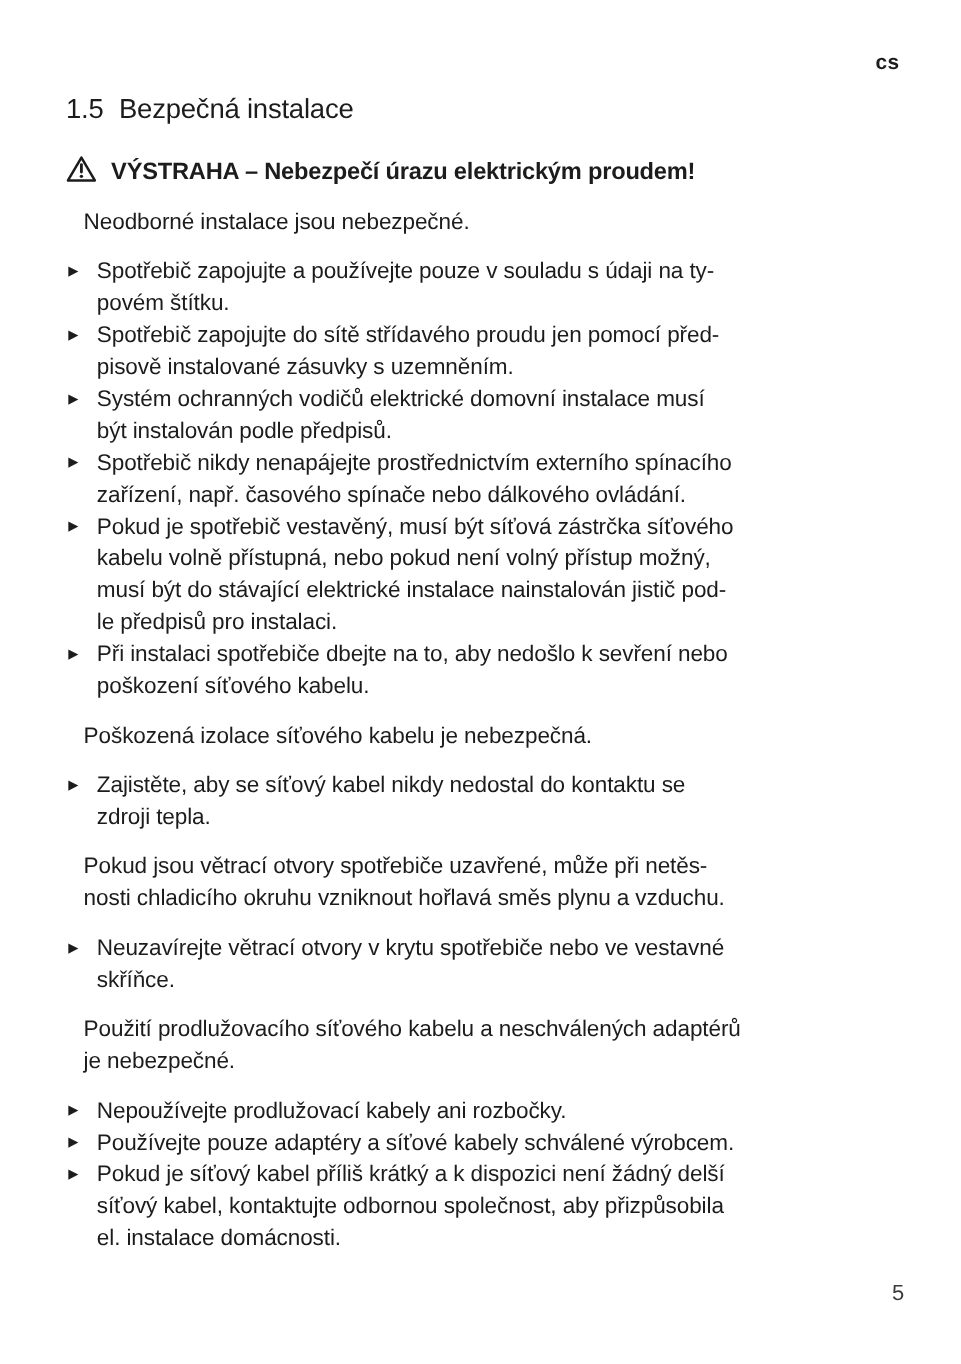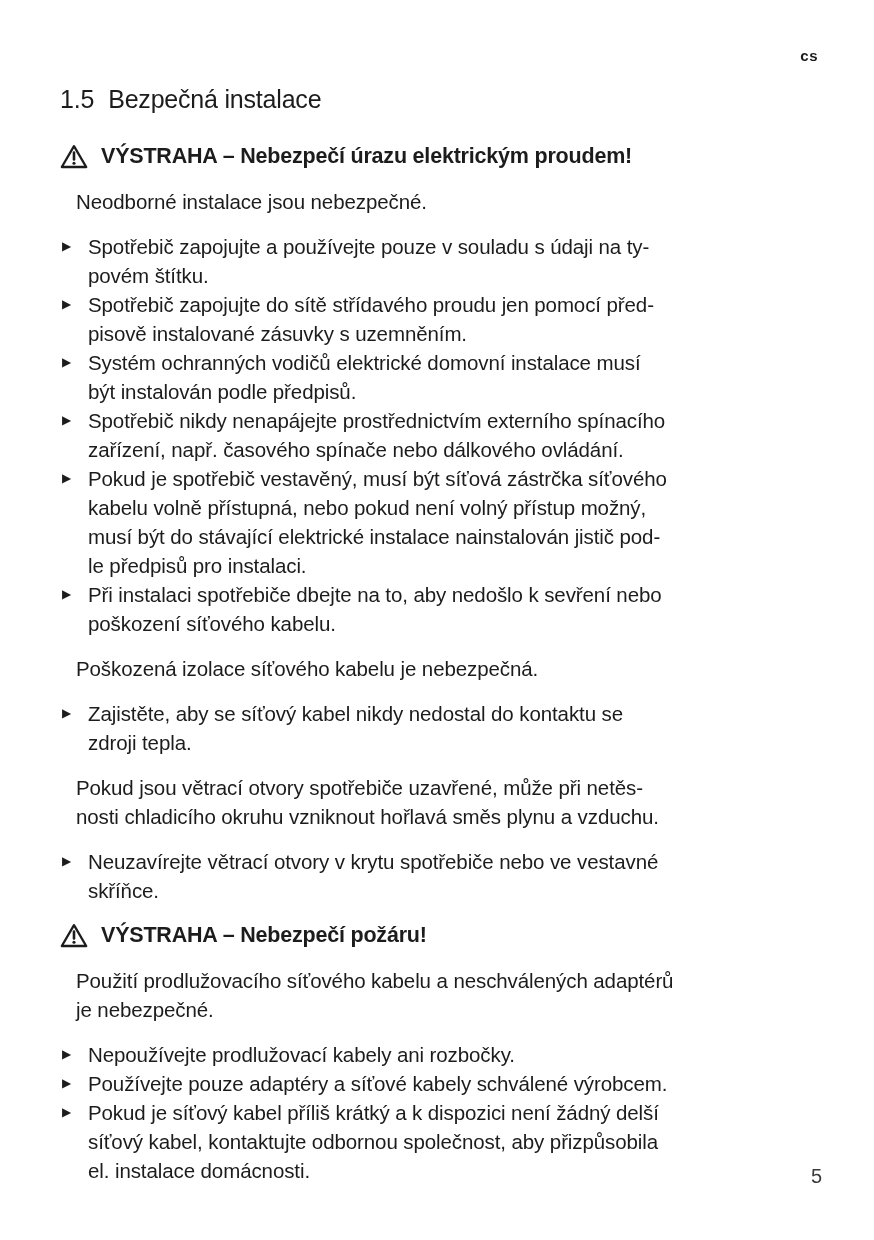--- a/index.html
+++ b/index.html
@@ -7,34 +7,34 @@
     position: relative;
     width: 874px; height: 1240px;
     margin: 0 auto;
     background: #ffffff;
     font-family: "Liberation Sans", "DejaVu Sans", sans-serif;
     color: #1c1c1c;
     overflow: hidden;
   }
   .lang {
     position: absolute; top: 47px; right: 56px;
-    font-size: 15px; font-weight: 700; letter-spacing: 0.5px;
+    font-size: 19px; font-weight: 700; letter-spacing: 0.5px;
   }
   .content {
     position: absolute; left: 60px; top: 84px; width: 756px;
     font-size: 20.5px; line-height: 29px; letter-spacing: -0.1px;
   }
   h1.title {
     display: flex; gap: 14px;
     margin: 0 0 26px 0;
     font-size: 25px; line-height: 31px; font-weight: 400;
     letter-spacing: -0.2px;
   }
   .warn-header {
-    display: flex; align-items: center; gap: 13px;
+    display: flex; align-items: flex-start; gap: 13px;
     font-weight: 700; font-size: 21.5px; line-height: 30px;
     letter-spacing: -0.2px;
   }
   .warn-icon { display: inline-flex; flex: 0 0 auto; }
   .warn-icon svg { display: block; }
   .ws-2 { margin-top: 14px; }
   .ws-3 { margin-top: 15px; }
   .para { margin: 16px; white-space: pre-line; }
   .bullet { position: relative; padding-left: 28px; }
   .bm {
@@ -120,30 +120,20 @@
       <p class="para">Pokud jsou větrací otvory spotřebiče uzavřené, může při netěs-
 nosti chladicího okruhu vzniknout hořlavá směs plynu a vzduchu.</p>
       <div class="bullet">
         <span class="bm">▶</span>
         <span class="bt">Neuzavírejte větrací otvory v krytu spotřebiče nebo ve vestavné
 skříňce.</span>
       </div>
     </section>
 
     <section class="ws-3">
-      <div class="warn-header">
-        <span class="warn-icon">
-          <svg width="28" height="25" viewBox="0 0 28 25" aria-hidden="true">
-            <path d="M14 2.2 L26.2 23 H1.8 Z" fill="none" stroke="currentColor" stroke-width="2.3" stroke-linejoin="round"></path>
-            <path d="M14 8.6 L14 15.4" stroke="currentColor" stroke-width="2.6" stroke-linecap="round"></path>
-            <circle cx="14" cy="19.3" r="1.55" fill="currentColor"></circle>
-          </svg>
-        </span>
-        <span class="warn-title">VÝSTRAHA – Nebezpečí požáru!</span>
-      </div>
       <p class="para">Použití prodlužovacího síťového kabelu a neschválených adaptérů
 je nebezpečné.</p>
       <div class="bullet">
         <span class="bm">▶</span>
         <span class="bt">Nepoužívejte prodlužovací kabely ani rozbočky.</span>
       </div>
       <div class="bullet">
         <span class="bm">▶</span>
         <span class="bt">Používejte pouze adaptéry a síťové kabely schválené výrobcem.</span>
       </div>

